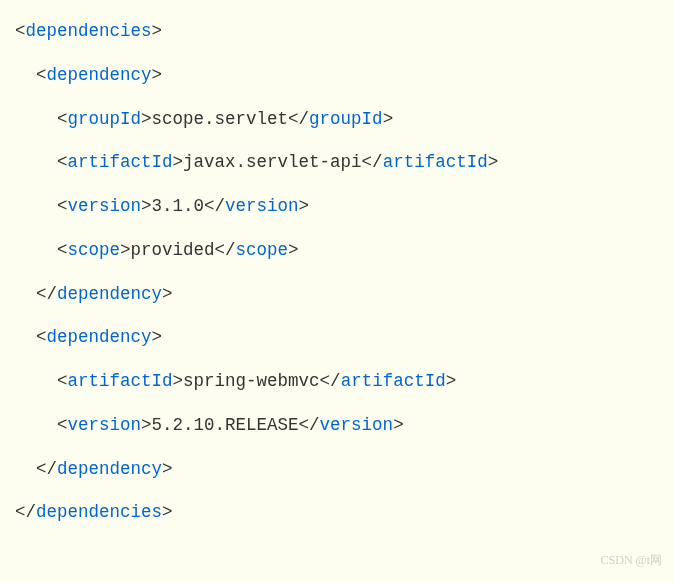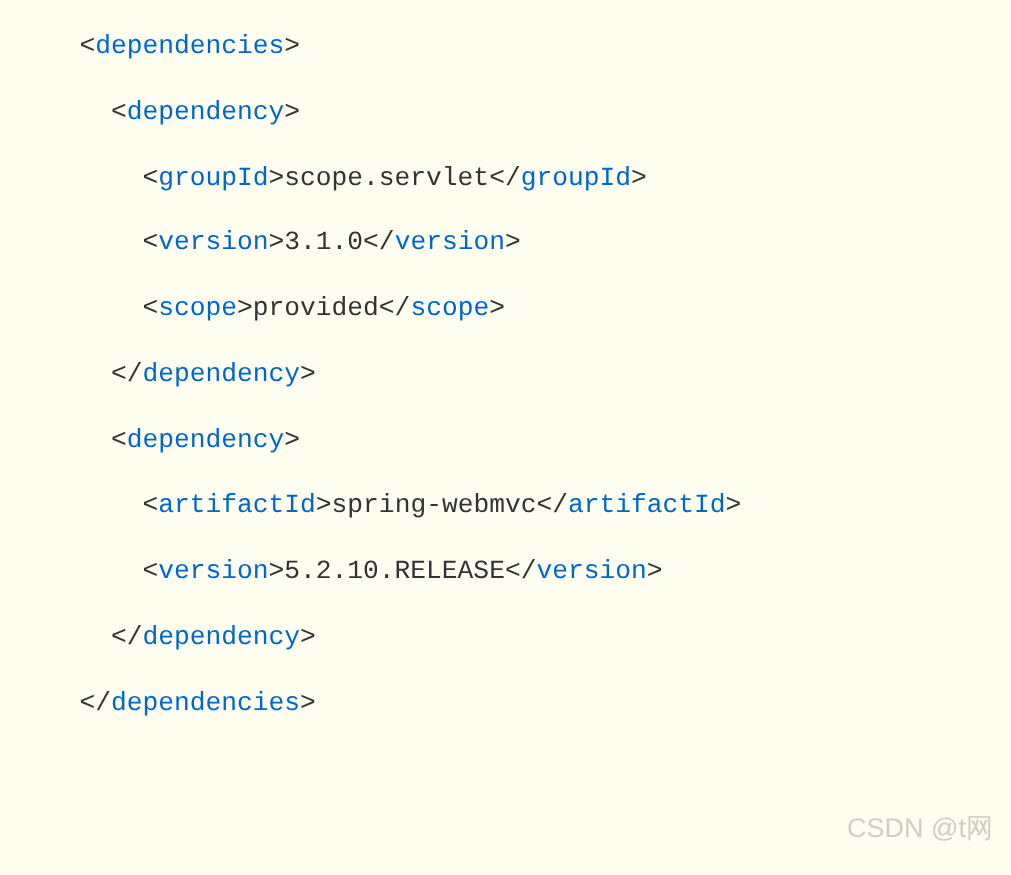--- a/index.html
+++ b/index.html
@@ -10,47 +10,47 @@
       font-size: 17.5px;
       line-height: 2.5;
       color: #333;
       width: 674px;
       height: 583px;
       box-sizing: border-box;
       position: relative;
     }
     .code-line {
       white-space: pre;
-      margin-left: 38px;
     }
     .tag {
       color: #0066cc;
     }
     .bracket {
       color: #333;
     }
     .text {
       color: #333;
     }
     .watermark {
       position: absolute;
       bottom: 8px;
       right: 12px;
       color: #d0d0c0;
-      font-size: 18px;
-      font-family: Liberation Sans, sans-serif;
+      font-size: 12px;
+      font-family: Liberation Serif, serif;
     }
   </style>
 </head>
 <body>
 
 <div id="code-container">
     <div class="code-line"><span></span><span class="bracket">&lt;</span><span class="tag">dependencies</span><span class="bracket">&gt;</span></div>
     <div class="code-line"><span>  </span><span class="bracket">&lt;</span><span class="tag">dependency</span><span class="bracket">&gt;</span></div>
     <div class="code-line"><span>    </span><span class="bracket">&lt;</span><span class="tag">groupId</span><span class="bracket">&gt;</span><span class="text">scope.servlet</span><span class="bracket">&lt;/</span><span class="tag">groupId</span><span class="bracket">&gt;</span></div>
+    <div class="code-line"><span>    </span><span class="bracket">&lt;</span><span class="tag">artifactId</span><span class="bracket">&gt;</span><span class="text">javax.servlet-api</span><span class="bracket">&lt;/</span><span class="tag">artifactId</span><span class="bracket">&gt;</span></div>
     <div class="code-line"><span>    </span><span class="bracket">&lt;</span><span class="tag">version</span><span class="bracket">&gt;</span><span class="text">3.1.0</span><span class="bracket">&lt;/</span><span class="tag">version</span><span class="bracket">&gt;</span></div>
     <div class="code-line"><span>    </span><span class="bracket">&lt;</span><span class="tag">scope</span><span class="bracket">&gt;</span><span class="text">provided</span><span class="bracket">&lt;/</span><span class="tag">scope</span><span class="bracket">&gt;</span></div>
     <div class="code-line"><span>  </span><span class="bracket">&lt;/</span><span class="tag">dependency</span><span class="bracket">&gt;</span></div>
     <div class="code-line"><span>  </span><span class="bracket">&lt;</span><span class="tag">dependency</span><span class="bracket">&gt;</span></div>
     <div class="code-line"><span>    </span><span class="bracket">&lt;</span><span class="tag">artifactId</span><span class="bracket">&gt;</span><span class="text">spring-webmvc</span><span class="bracket">&lt;/</span><span class="tag">artifactId</span><span class="bracket">&gt;</span></div>
     <div class="code-line"><span>    </span><span class="bracket">&lt;</span><span class="tag">version</span><span class="bracket">&gt;</span><span class="text">5.2.10.RELEASE</span><span class="bracket">&lt;/</span><span class="tag">version</span><span class="bracket">&gt;</span></div>
     <div class="code-line"><span>  </span><span class="bracket">&lt;/</span><span class="tag">dependency</span><span class="bracket">&gt;</span></div>
     <div class="code-line"><span></span><span class="bracket">&lt;/</span><span class="tag">dependencies</span><span class="bracket">&gt;</span></div>
   </div>
 <div class="watermark">CSDN @t网</div>

